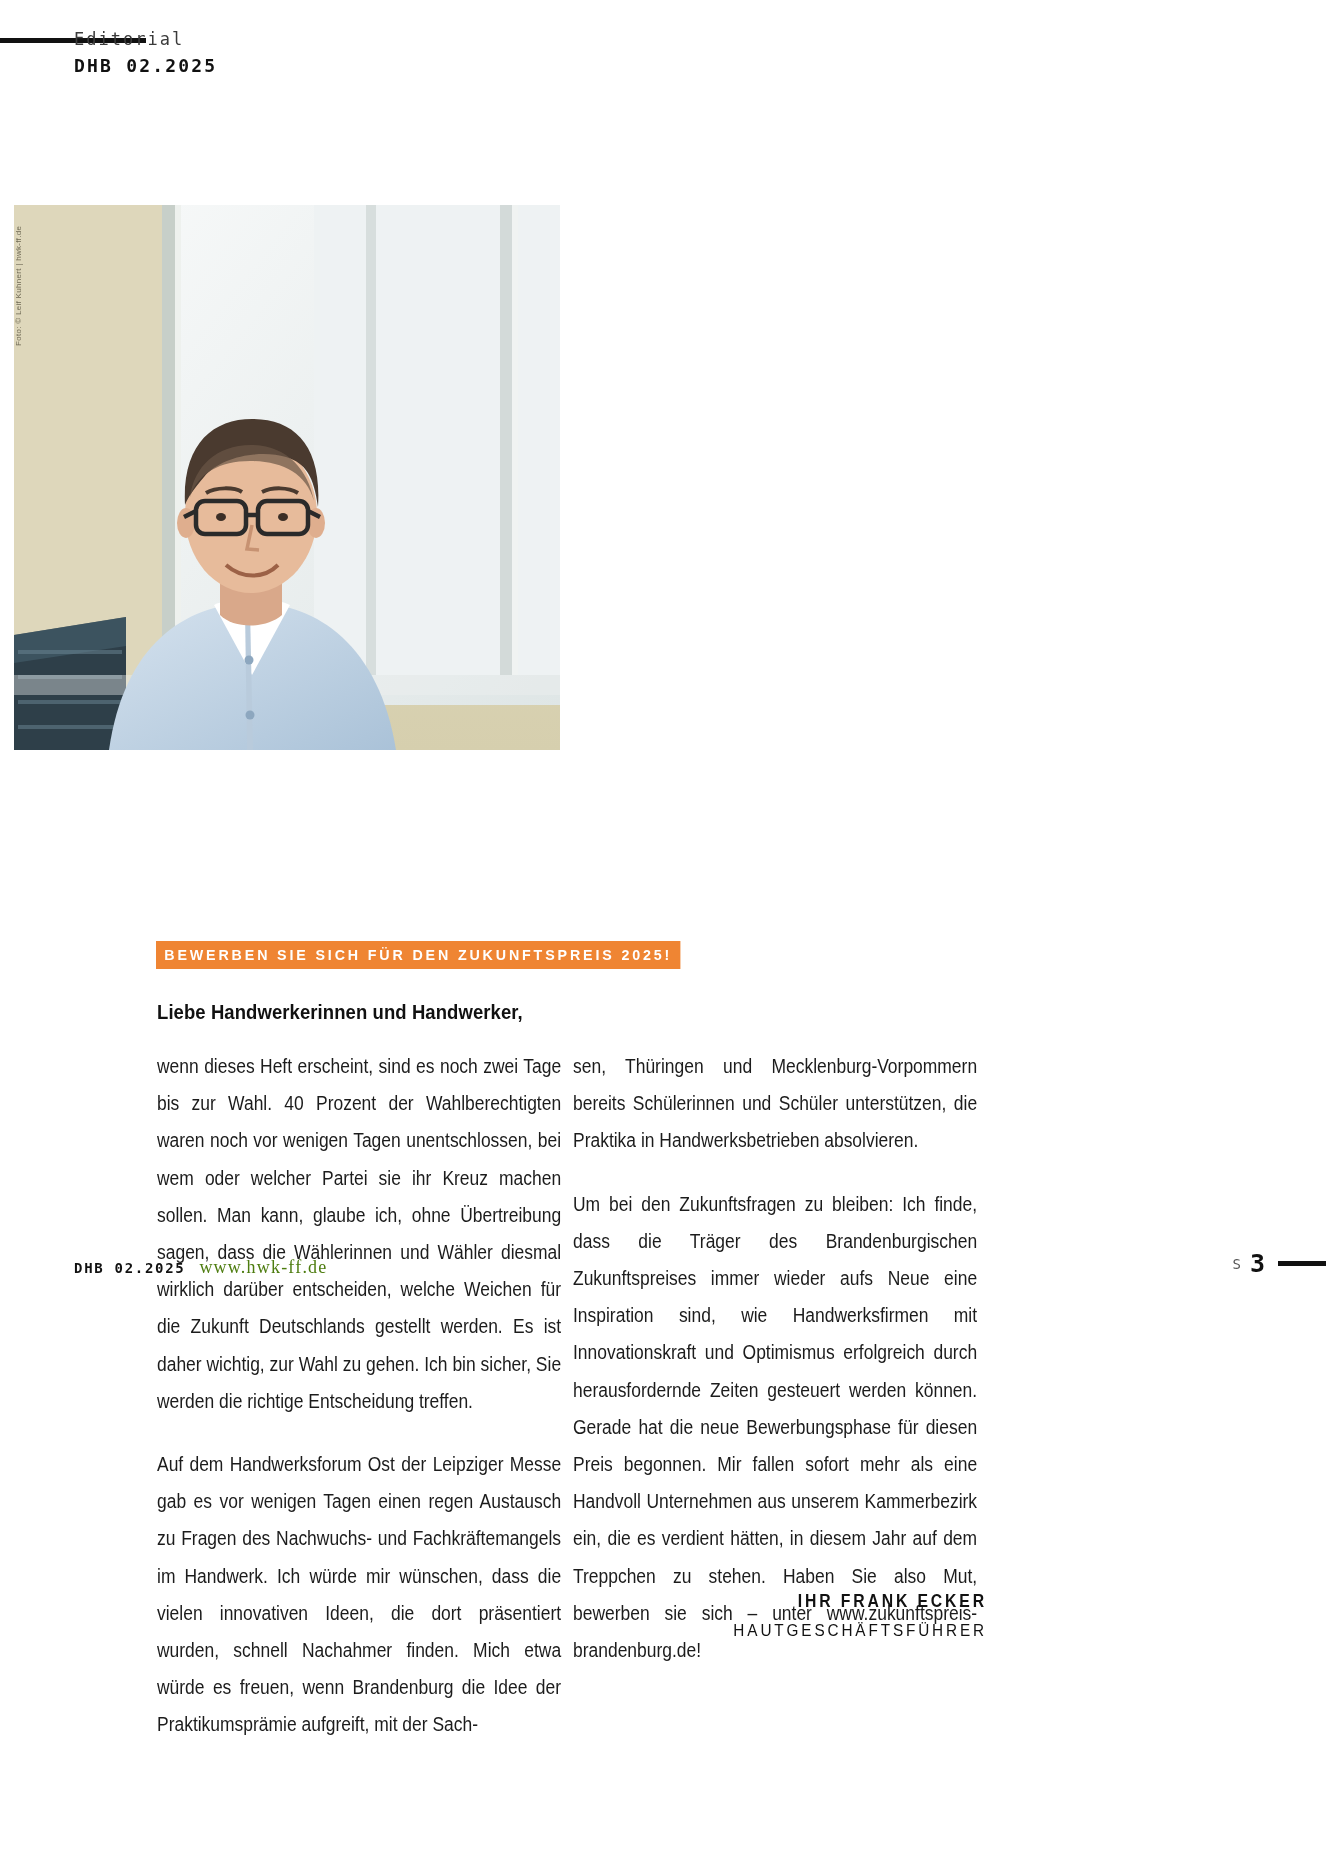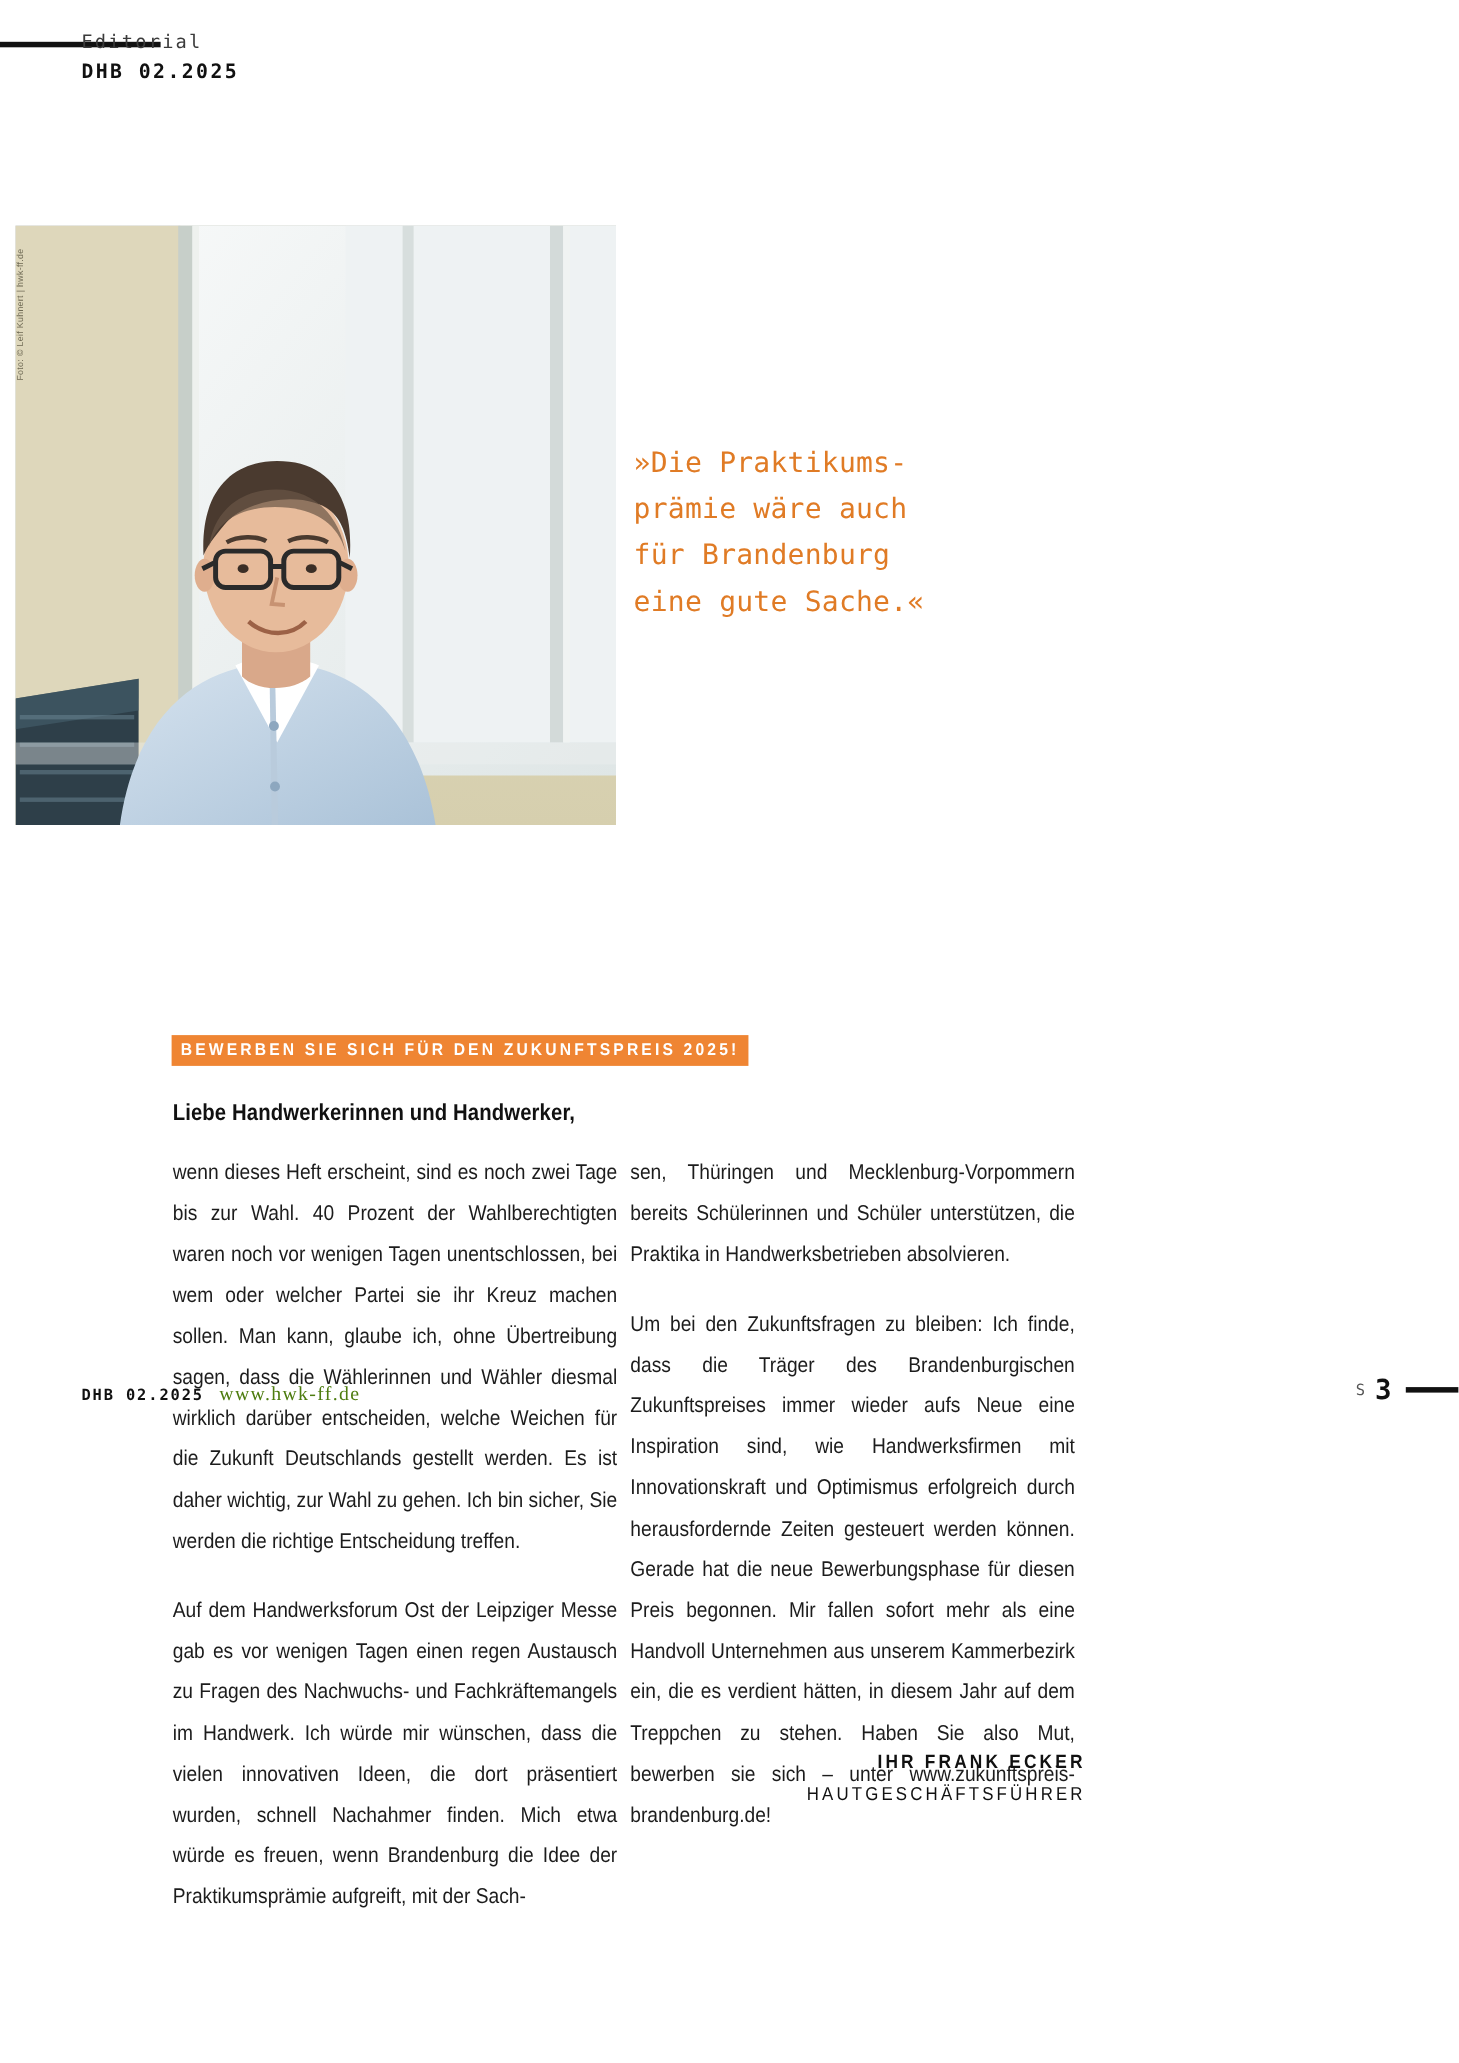--- a/index.html
+++ b/index.html
@@ -269,24 +269,20 @@
         <circle cx="452" cy="622" r="14" fill="#2f7fb5" opacity=".85"></circle>
         <path d="M510 576 L546 570 L546 700 L514 702 Z" fill="#1b2124"></path>
         <rect x="516" y="596" width="24" height="40" rx="3" fill="#8ea3ae"></rect>
       </g>
 
       <path d="M0 742 L546 718 L546 745 L0 745 Z" fill="#e8ecec" opacity=".5"></path>
     </svg>
   </div>
   <div class="credit">Foto: © Leif Kuhnert | hwk-ff.de</div>
 
-  <div class="quote">»Die Praktikums-
-prämie wäre auch
-für Brandenburg
-eine gute Sache.«</div>
 
   <div class="banner">BEWERBEN SIE SICH FÜR DEN ZUKUNFTSPREIS 2025!</div>
 
   <div class="salutation">Liebe Handwerkerinnen und Handwerker,</div>
 
   <div class="cols">
     <div class="col left">
       <p>wenn dieses Heft erscheint, sind es noch zwei Tage bis zur Wahl. 40 Prozent der Wahlberechtigten waren noch vor wenigen Tagen unentschlossen, bei wem oder welcher Partei sie ihr Kreuz machen sollen. Man kann, glaube ich, ohne Übertreibung sagen, dass die Wählerinnen und Wähler diesmal wirklich darüber entscheiden, welche Weichen für die Zukunft Deutschlands gestellt werden. Es ist daher wichtig, zur Wahl zu gehen. Ich bin sicher, Sie werden die richtige Entscheidung treffen.</p>
       <p>Auf dem Handwerksforum Ost der Leipziger Messe gab es vor wenigen Tagen einen regen Austausch zu Fragen des Nachwuchs- und Fachkräftemangels im Handwerk. Ich würde mir wünschen, dass die vielen innovativen Ideen, die dort präsentiert wurden, schnell Nachahmer finden. Mich etwa würde es freuen, wenn Brandenburg die Idee der Praktikumsprämie aufgreift, mit der Sach-</p>
     </div>

